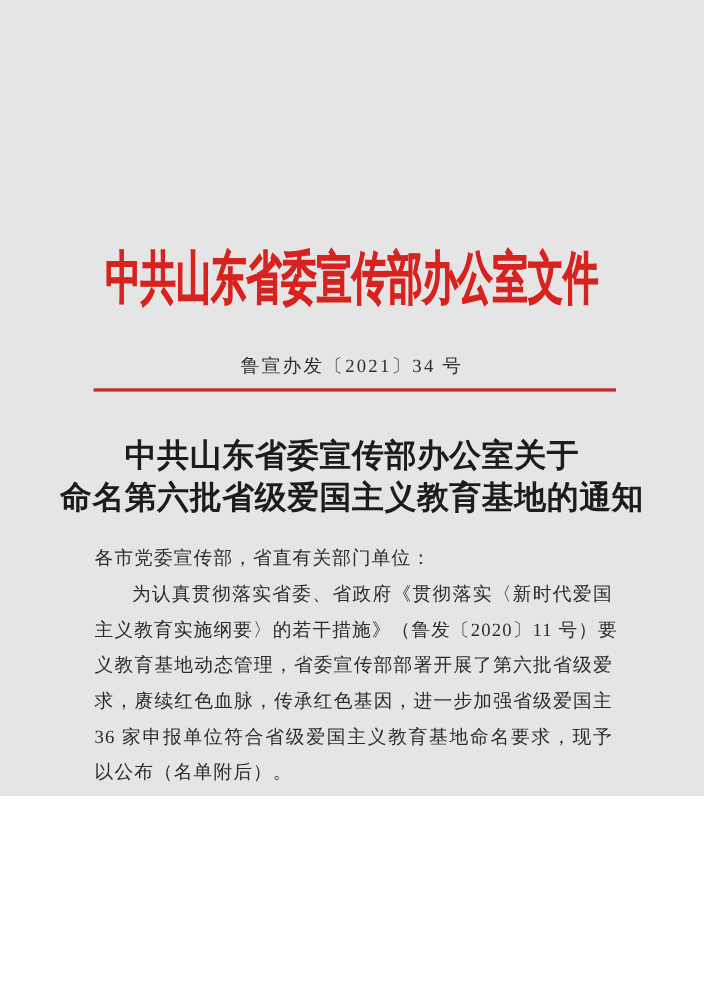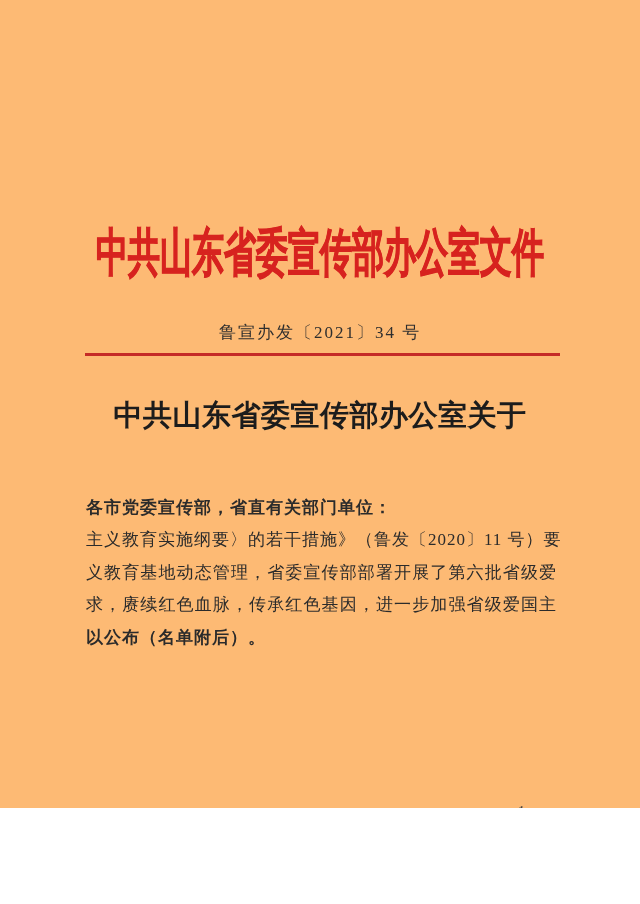--- a/index.html
+++ b/index.html
@@ -3,22 +3,22 @@
 <meta charset="utf-8">
 <style>
   html, body {
     margin: 0;
     padding: 0;
     background: #ffffff;
   }
   .page {
     position: relative;
     width: 640px;
-    height: 808px;
-    background: #fdba74;
+    height: 724px;
+    background: #e5e5e5;
     overflow: hidden;
     font-family: "Liberation Serif", "DejaVu Serif", serif;
     color: #2b2b2b;
   }
   
   .letterhead {
     position: absolute;
     top: 227px;
     left: 0;
     right: 0;
@@ -79,21 +79,20 @@
   .body-line {
     height: 32.4px;
     line-height: 32.4px;
     text-align: justify;
     text-align-last: justify;
     white-space: nowrap;
   }
   .body-line.no-stretch {
     text-align: right;
     text-align-last: left;
-    font-weight: bold;
   }
   .body-line.indent {
     text-indent: 2em;
   }
   
   .page-number {
     position: absolute;
     top: 803px;
     right: 84px;
     font-size: 15px;
@@ -108,25 +107,28 @@
 <div class="page">
 
   <div class="letterhead">中共山东省委宣传部办公室文件</div>
 
   <div class="doc-number">鲁宣办发〔2021〕34 号</div>
 
   <div class="red-rule"></div>
 
   <div class="doc-title">
     <div>中共山东省委宣传部办公室关于</div>
+    <div>命名第六批省级爱国主义教育基地的通知</div>
   </div>
 
   <div class="body-block">
     <div class="body-line no-stretch">各市党委宣传部，省直有关部门单位：</div>
+    <div class="body-line indent">为认真贯彻落实省委、省政府《贯彻落实〈新时代爱国</div>
     <div class="body-line">主义教育实施纲要〉的若干措施》（鲁发〔2020〕11 号）要</div>
     <div class="body-line">义教育基地动态管理，省委宣传部部署开展了第六批省级爱</div>
     <div class="body-line">求，赓续红色血脉，传承红色基因，进一步加强省级爱国主</div>
+    <div class="body-line">36 家申报单位符合省级爱国主义教育基地命名要求，现予</div>
     <div class="body-line no-stretch">以公布（名单附后）。</div>
   </div>
 
   <div class="page-number">— 1 —</div>
 
 </div>
 
 </body></html>

